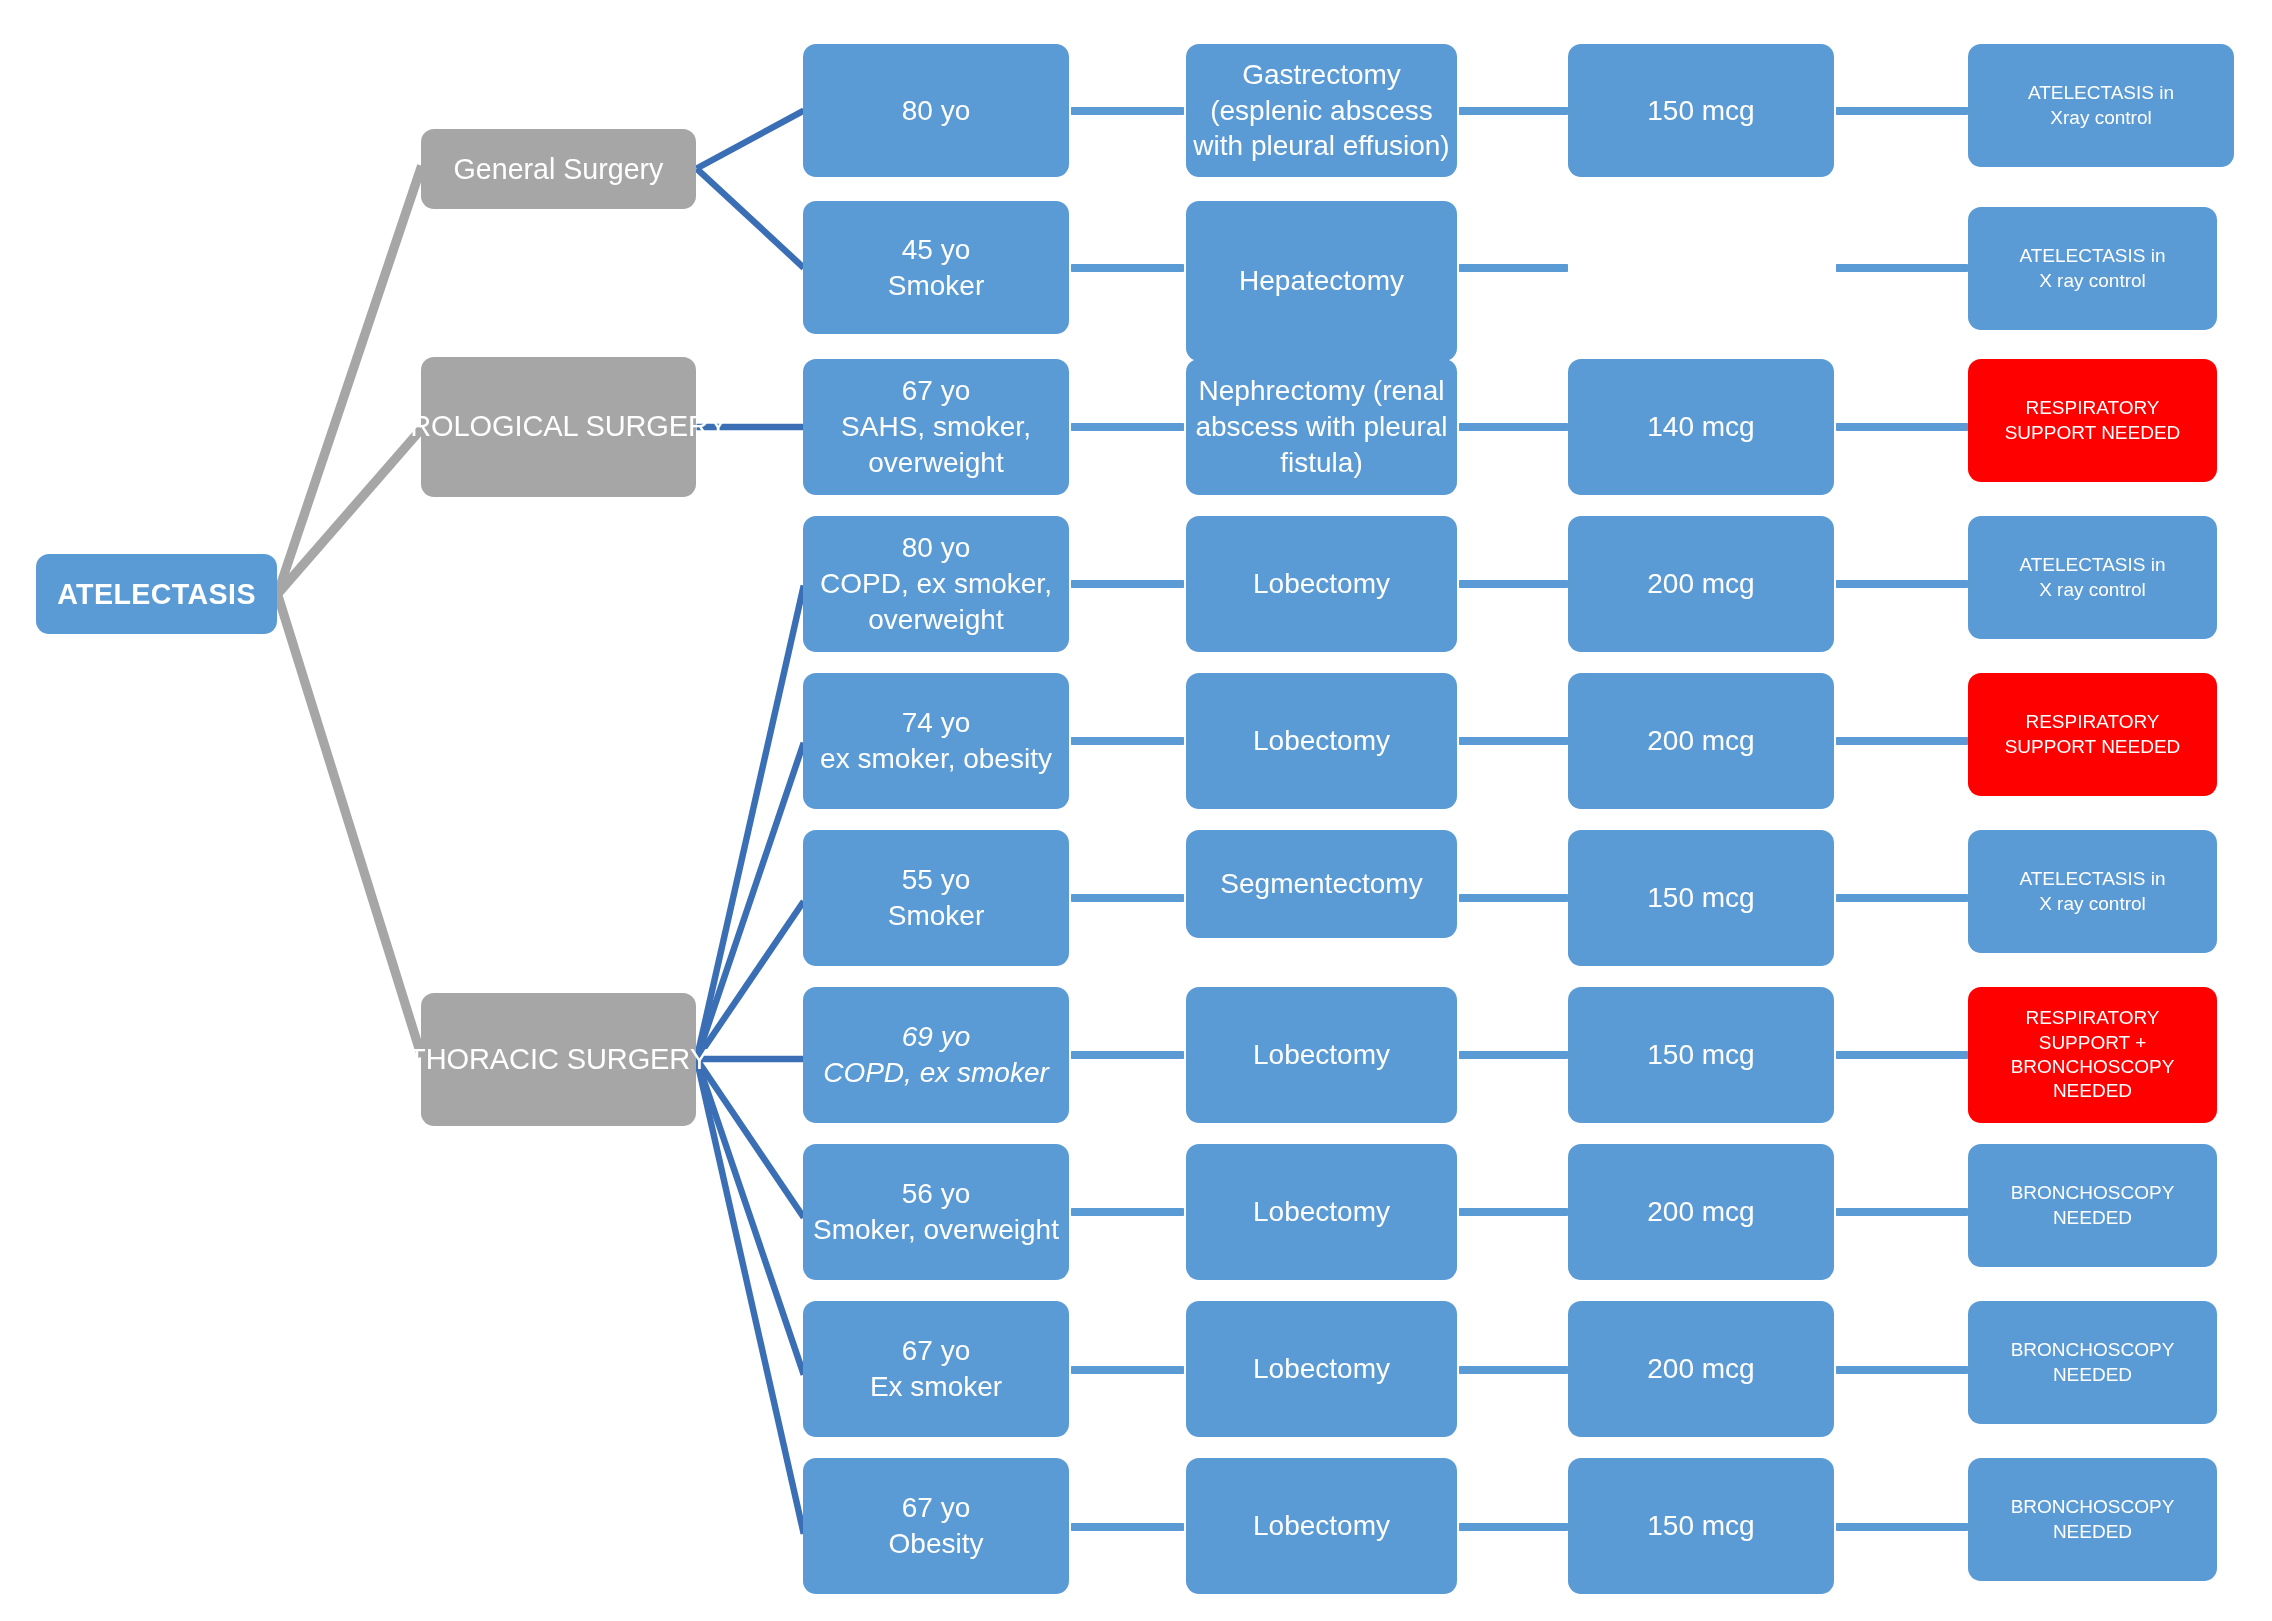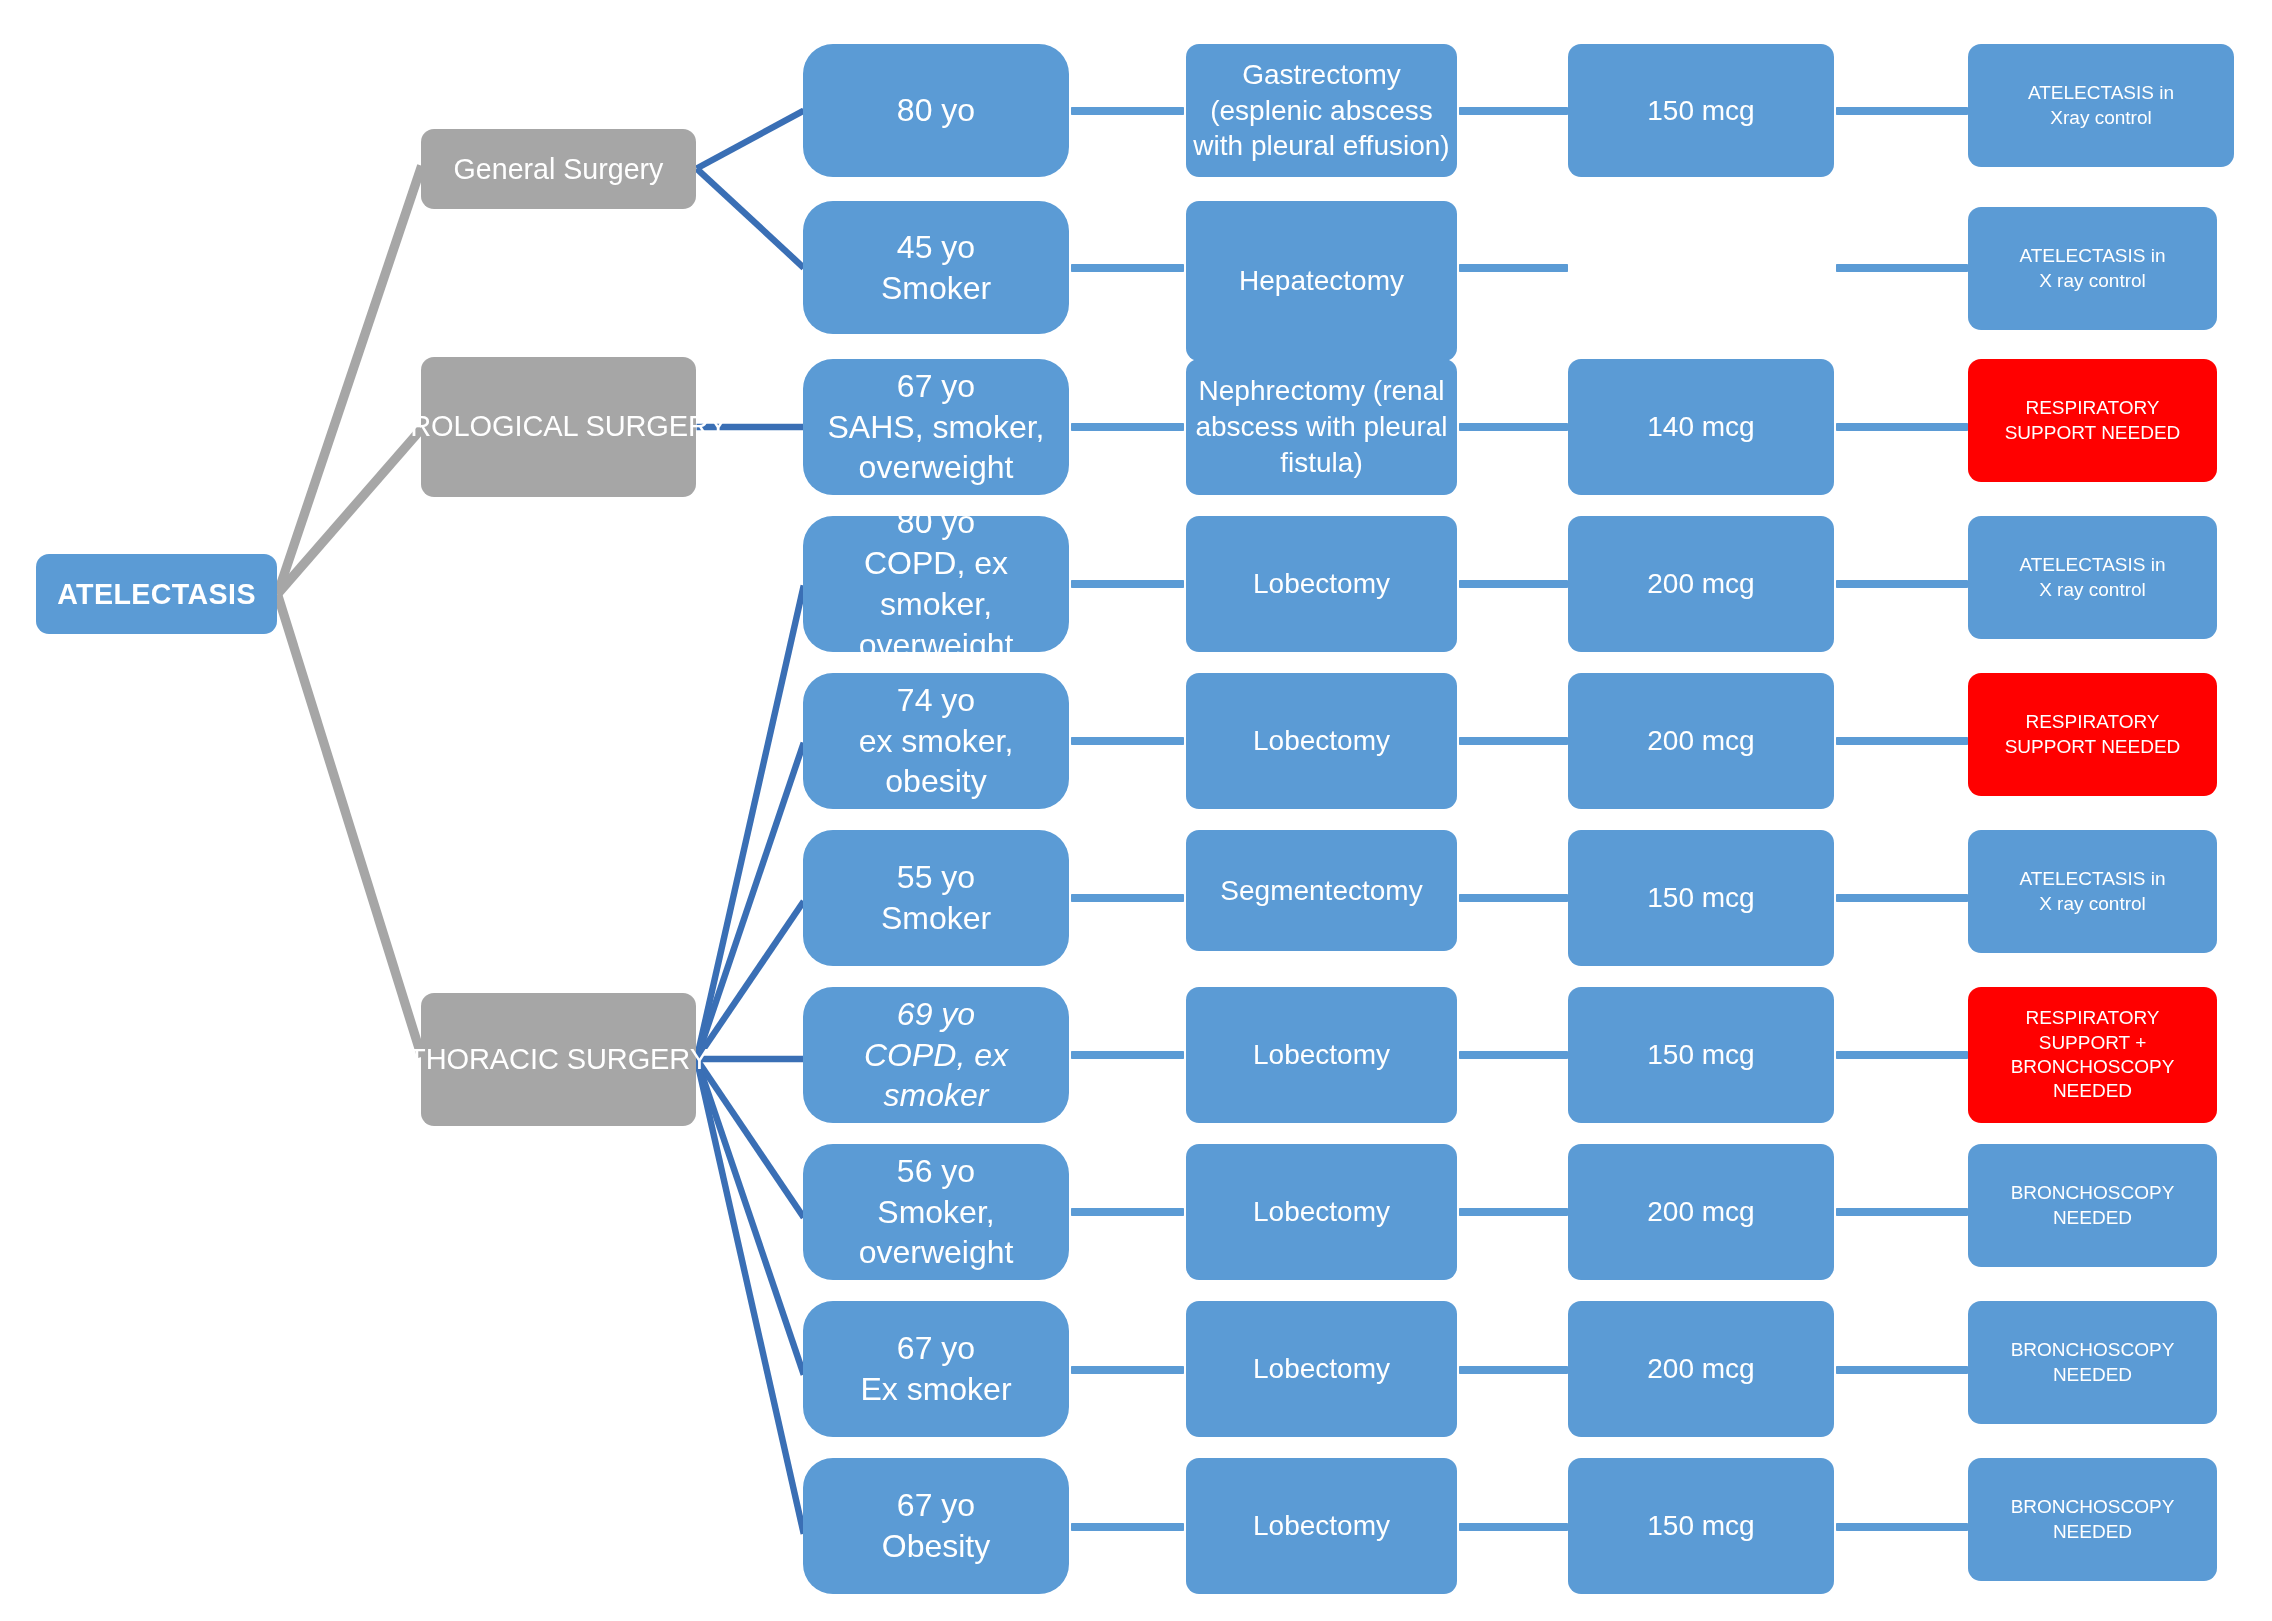--- a/index.html
+++ b/index.html
@@ -24,21 +24,21 @@
     line-height:1.28;
     padding:4.3px 5.7px;
     white-space:pre-line;
   }
   .node.blue{background:#5B9BD5;}
   .node.gray{background:#A6A6A6;}
   .node.red{background:#FF0000;}
   .node.root{font-size:28.6px;letter-spacing:0.4px;font-weight:bold;}
   .node.cat{font-size:28.6px;}
   .node.cat.caps{font-size:29px;letter-spacing:-0.1px;white-space:nowrap;overflow:visible;}
-  .node.patient{font-size:32px;border-radius:30px;}
+  .node.patient{font-size:28px;}
   .node.proc{font-size:28px;}
   .node.dose{font-size:28px;}
   .node.outcome{font-size:19px;}
   .connector{
     position:absolute;
     height:7.9px;
     background:#5B9BD5;
     border-radius:0.7px;
   }
 </style>
@@ -129,21 +129,21 @@
   <div class="node blue proc" style="left:1186px;top:673px;width:271px;height:136px;">Lobectomy</div>
   <div class="connector" style="left:1459px;top:737px;width:109px;"></div>
   <div class="node blue dose" style="left:1568px;top:673px;width:266px;height:136px;">200 mcg</div>
   <div class="connector" style="left:1836px;top:737px;width:132px;"></div>
   <div class="node red outcome" style="left:1968px;top:673px;width:249px;height:123px;">RESPIRATORY
 SUPPORT NEEDED</div>
 
   <div class="node blue patient" style="left:803px;top:830px;width:266px;height:136px;">55 yo
 Smoker</div>
   <div class="connector" style="left:1071px;top:894px;width:113px;"></div>
-  <div class="node blue proc" style="left:1186px;top:830px;width:271px;height:121px;">Segmentectomy</div>
+  <div class="node blue proc" style="left:1186px;top:830px;width:271px;height:108px;">Segmentectomy</div>
   <div class="connector" style="left:1459px;top:894px;width:109px;"></div>
   <div class="node blue dose" style="left:1568px;top:830px;width:266px;height:136px;">150 mcg</div>
   <div class="connector" style="left:1836px;top:894px;width:132px;"></div>
   <div class="node blue outcome" style="left:1968px;top:830px;width:249px;height:123px;">ATELECTASIS in
 X ray control</div>
 
   <div class="node blue patient" style="left:803px;top:987px;width:266px;height:136px;font-style:italic;">69 yo
 COPD, ex smoker</div>
   <div class="connector" style="left:1071px;top:1051px;width:113px;"></div>
   <div class="node blue proc" style="left:1186px;top:987px;width:271px;height:136px;">Lobectomy</div>

